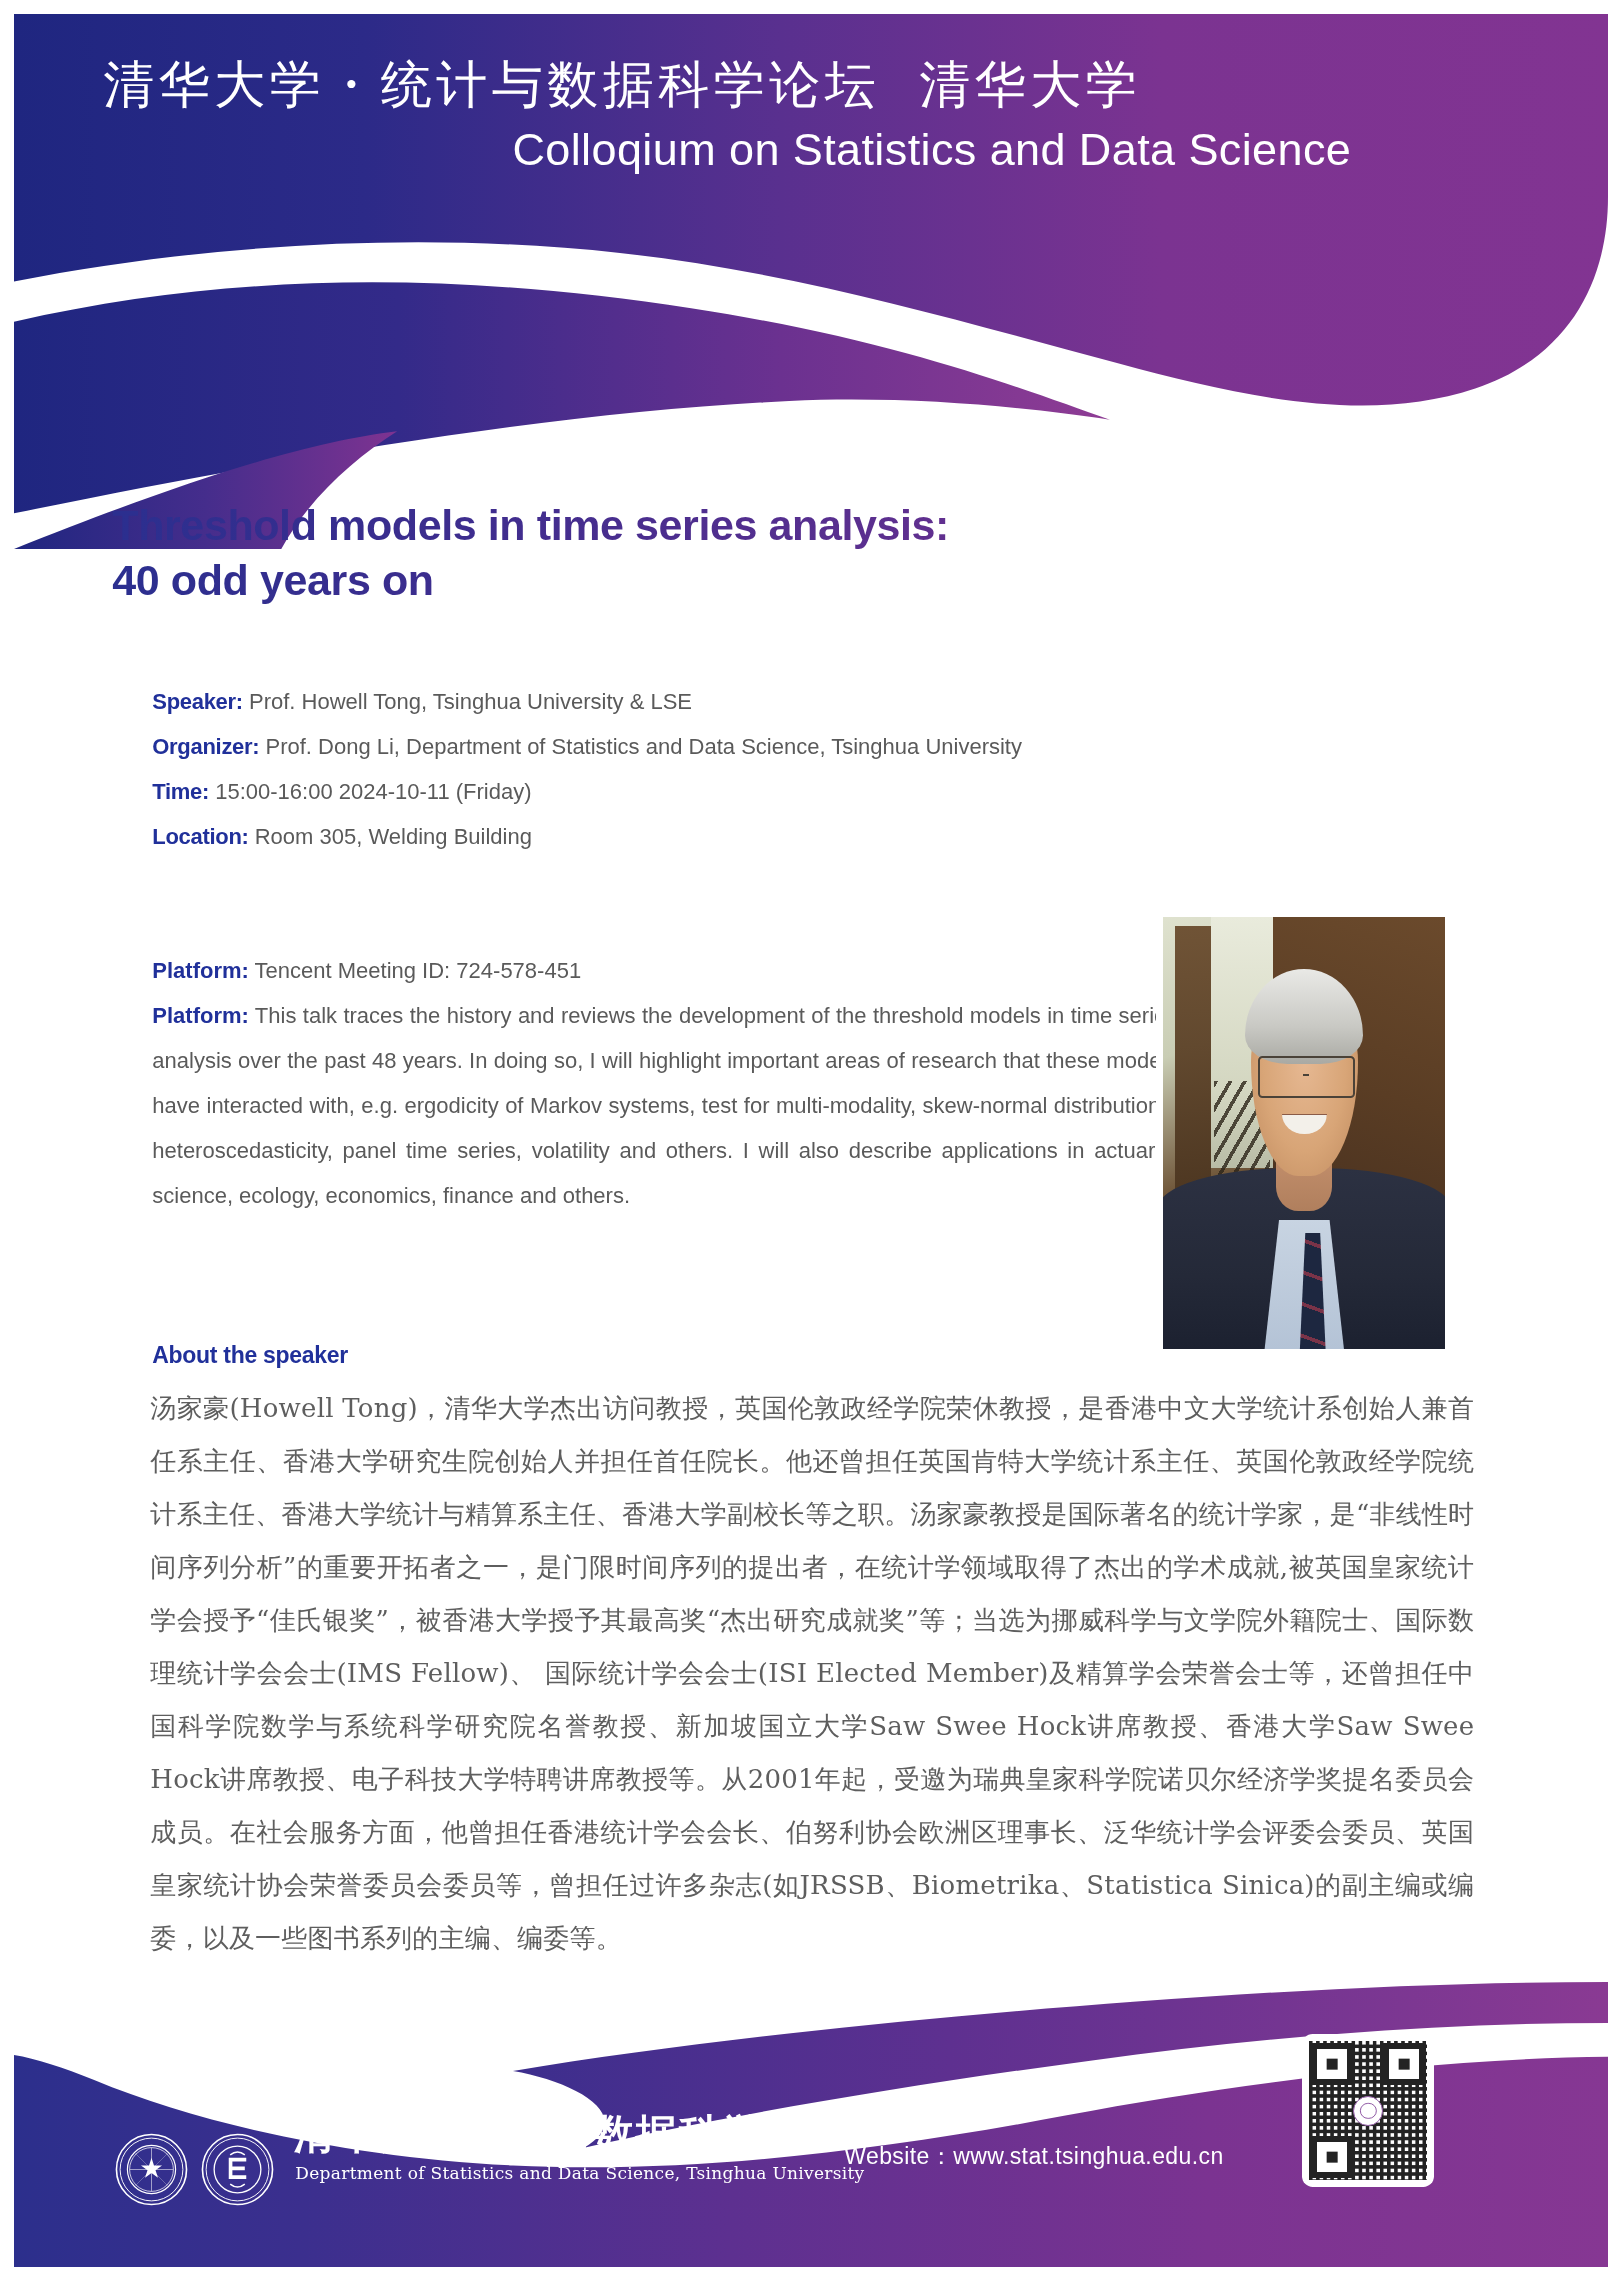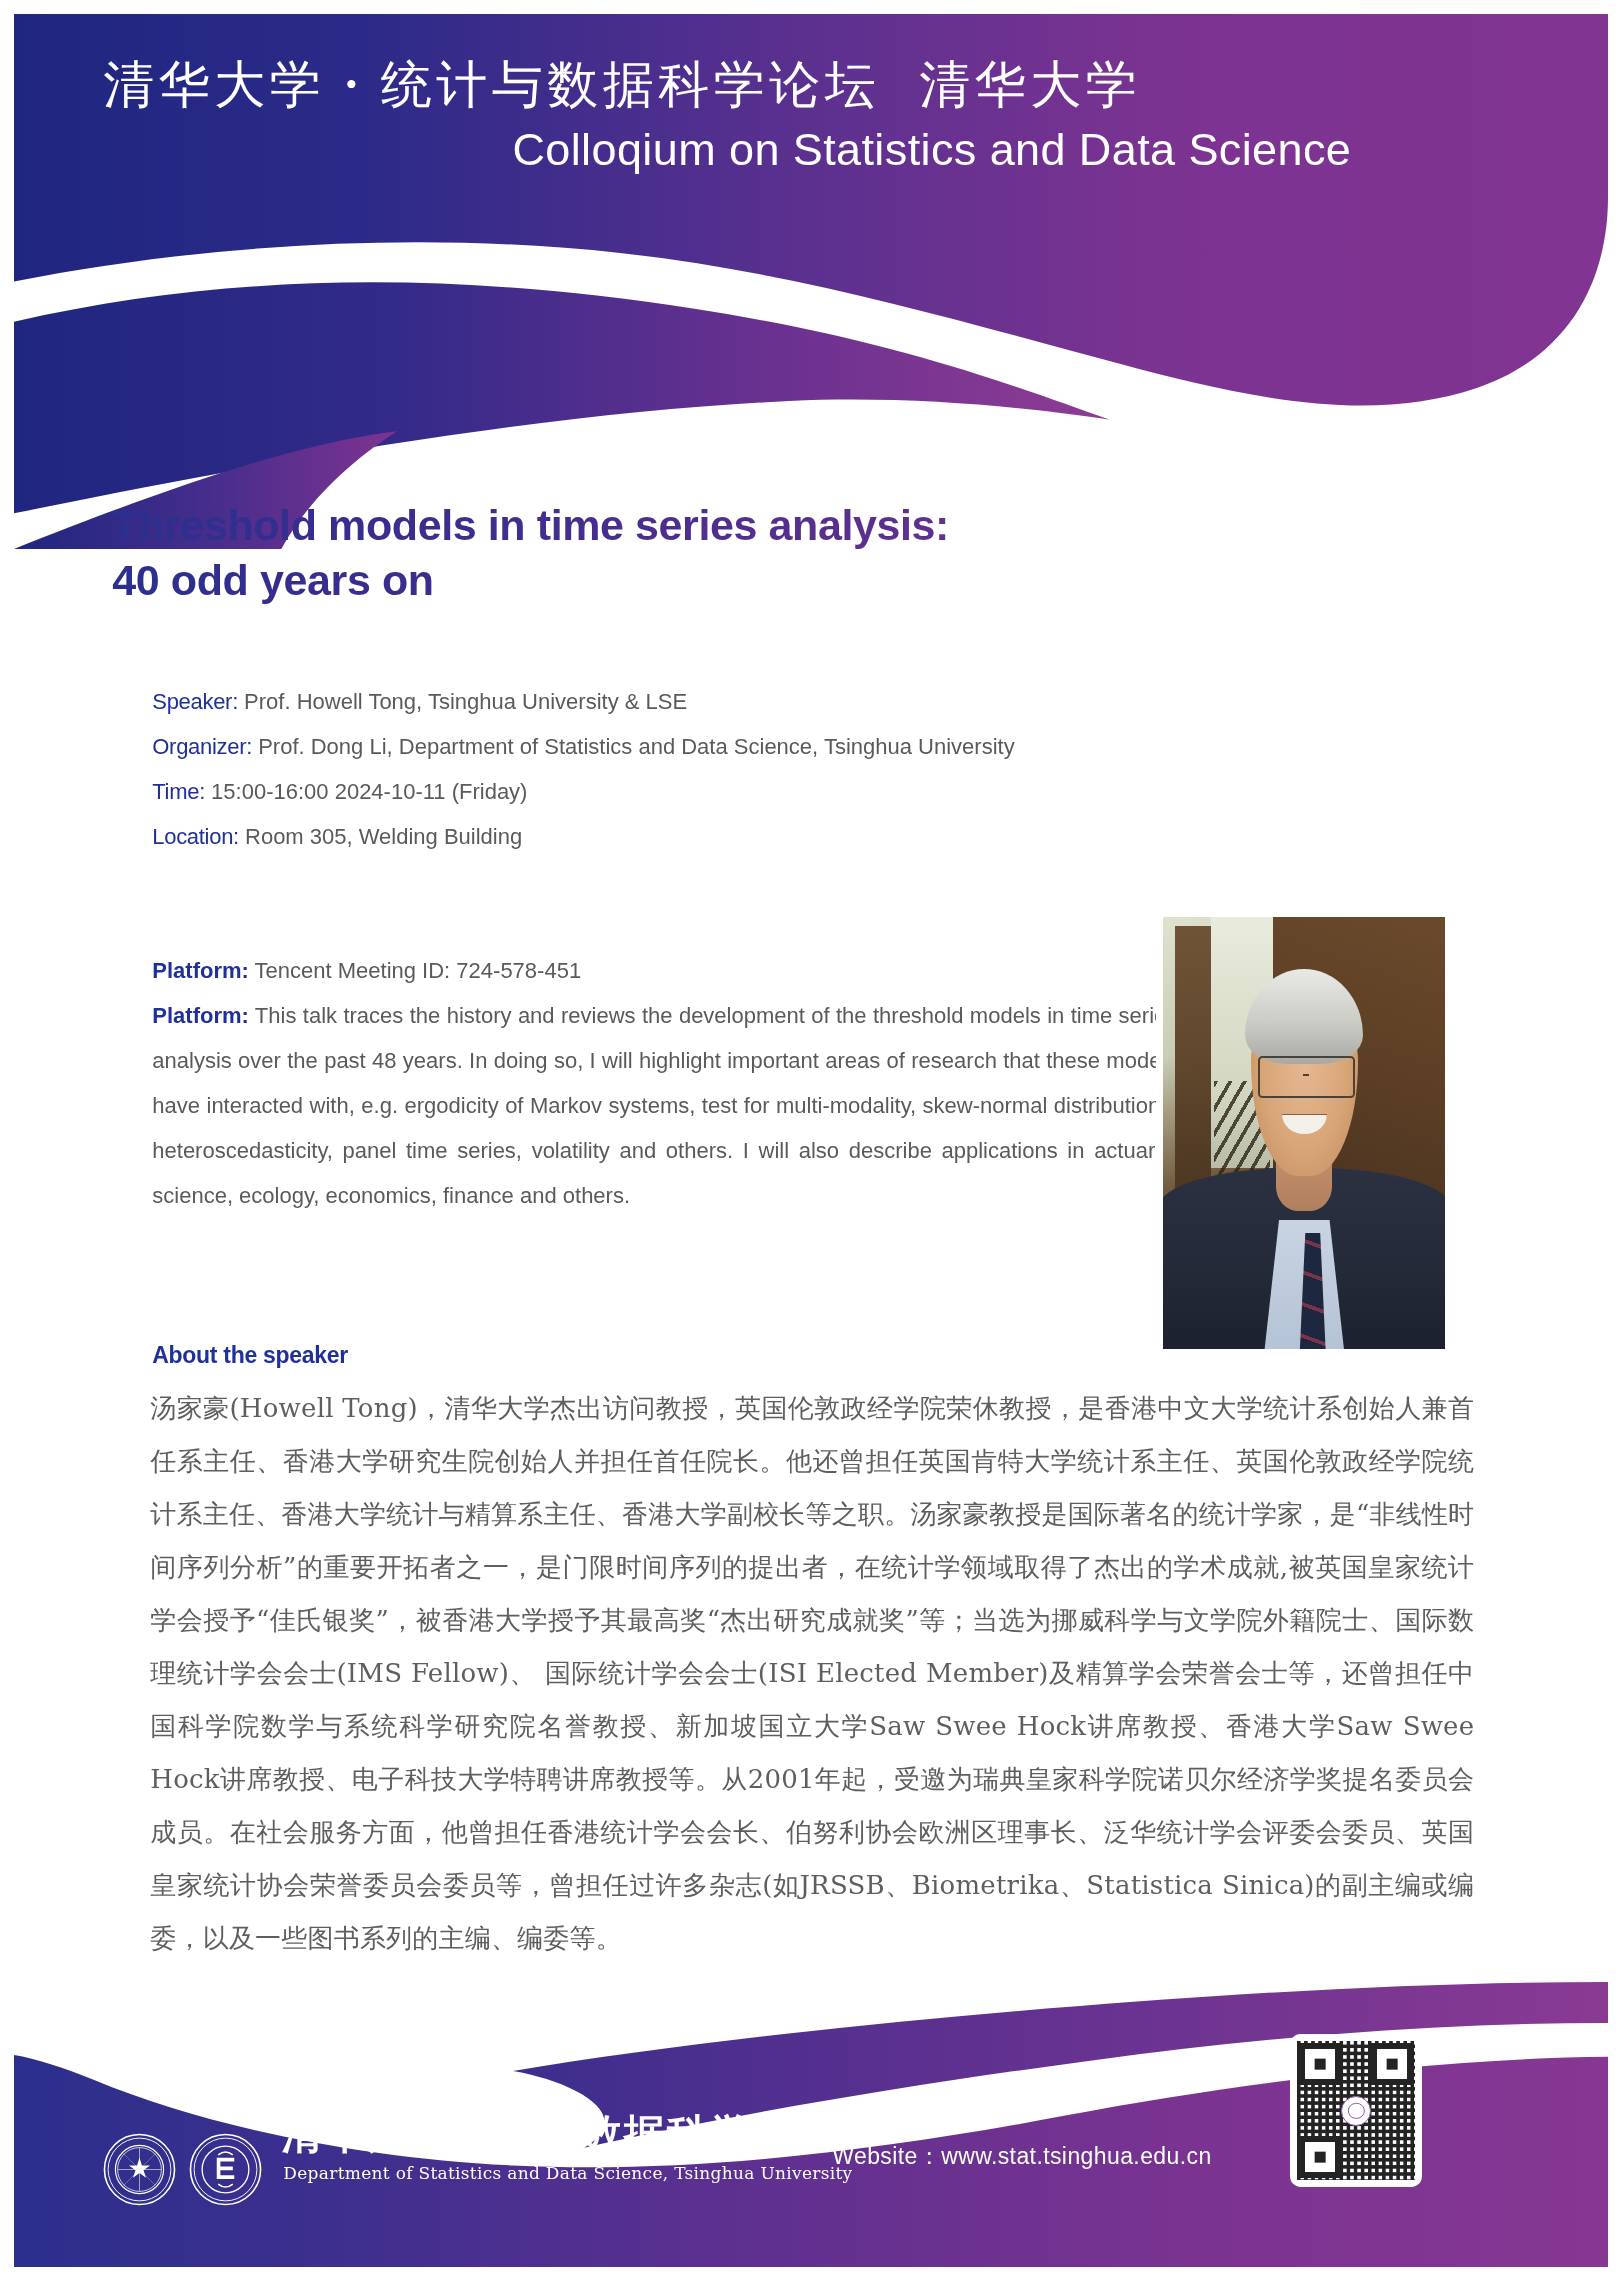--- a/index.html
+++ b/index.html
@@ -26,21 +26,21 @@
   .title{position:absolute;left:98px;top:484px;width:1390px;text-align:left;
          font-size:43px;font-weight:bold;line-height:1.28;letter-spacing:-0.4px;
          background:linear-gradient(90deg,#2b2f8f 0%,#3d2d8e 25%,#5b2f8f 55%,#7e3391 85%,#8b3b93 100%);
          -webkit-background-clip:text;background-clip:text;color:transparent;
          -webkit-text-fill-color:transparent;font-family:Liberation Sans, sans-serif;}
   .title .l2{display:block;}
 
   
   .info{position:absolute;left:138px;top:677px;width:1034px;}
   .info-row{font-size:22px;line-height:1.0;margin-bottom:23px;color:#555555;}
-  .info-row .k{color:#20309a;font-weight:normal;letter-spacing:-0.3px;}
+  .info-row .k{color:#20309a;font-weight:bold;letter-spacing:-0.3px;}
   .info-row .v{color:#5a5a5a;margin-top:46px;}
 
   .abs-block{position:absolute;left:138px;top:934px;width:1025px;}
   .abs-para{font-size:22px;line-height:45px;color:#5a5a5a;text-align:justify;}
   .abs-para .k{color:#20309a;font-weight:bold;}
 
   .about-head{position:absolute;left:138px;top:1328px;font-size:23px;font-weight:bold;
               color:#20309a;letter-spacing:-0.3px;}
 
   
@@ -85,21 +85,21 @@
   
   .bio{position:absolute;left:136px;top:1368px;width:1324px;}
   .bio p{margin:0 0 0 0;font-size:26px;line-height:53px;color:#5e5e5e;
          text-align:justify;text-align-last:left;letter-spacing:0.2px;
          font-family:"DejaVu Serif","Liberation Serif",serif;}
 
   
   .footer-wrap{position:absolute;left:0;bottom:0;width:1594px;height:285px;overflow:hidden;}
   .footer-svg{position:absolute;left:0;top:0;width:1594px;height:285px;display:block;}
 
-  .footer-content{position:absolute;left:0;bottom:0;width:1594px;height:285px;z-index:6;text-align:center;}
+  .footer-content{position:absolute;left:12px;bottom:0;width:1594px;height:285px;z-index:6;text-align:center;}
 
   .dept-cn{position:absolute;left:314px;top:2139px;color:#ffffff;font-size:41px;
            font-weight:bold;letter-spacing:1.8px;font-family:"DejaVu Sans",sans-serif;
            white-space:nowrap;}
   .dept-en{position:absolute;left:314px;top:2194px;color:#ffffff;font-size:17px;
            letter-spacing:0.3px;white-space:nowrap;
            font-family:"DejaVu Serif","Liberation Serif",serif;}
   .website{position:absolute;left:848px;top:2173px;color:#ffffff;font-size:23px;
            letter-spacing:0.4px;white-space:nowrap;font-weight:300;}
 

